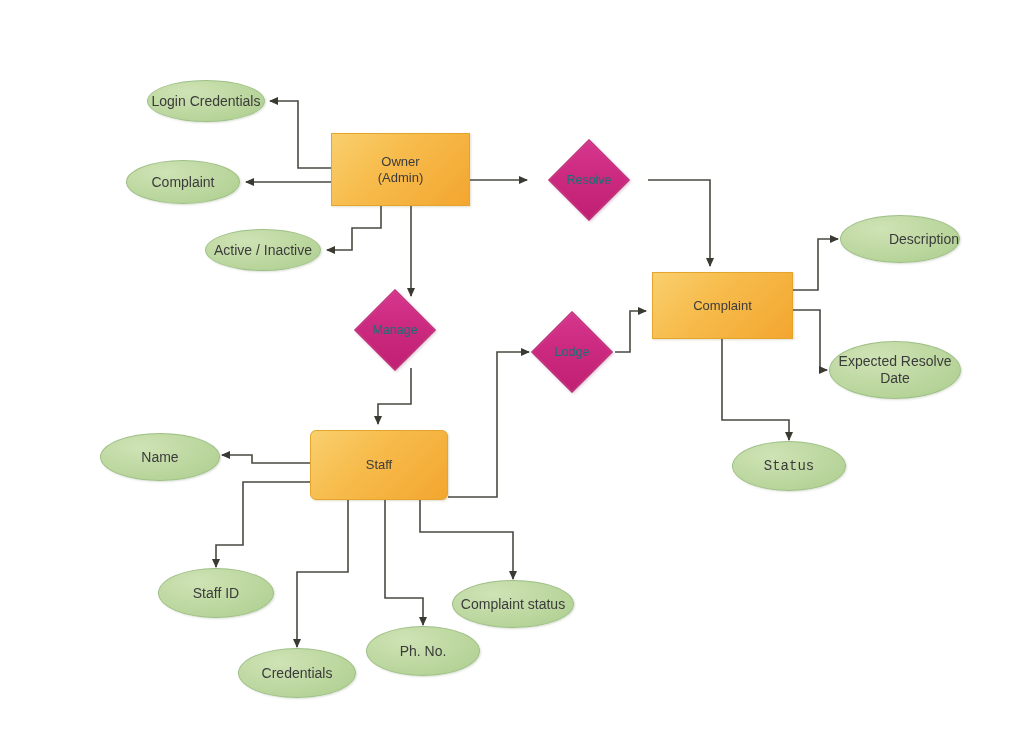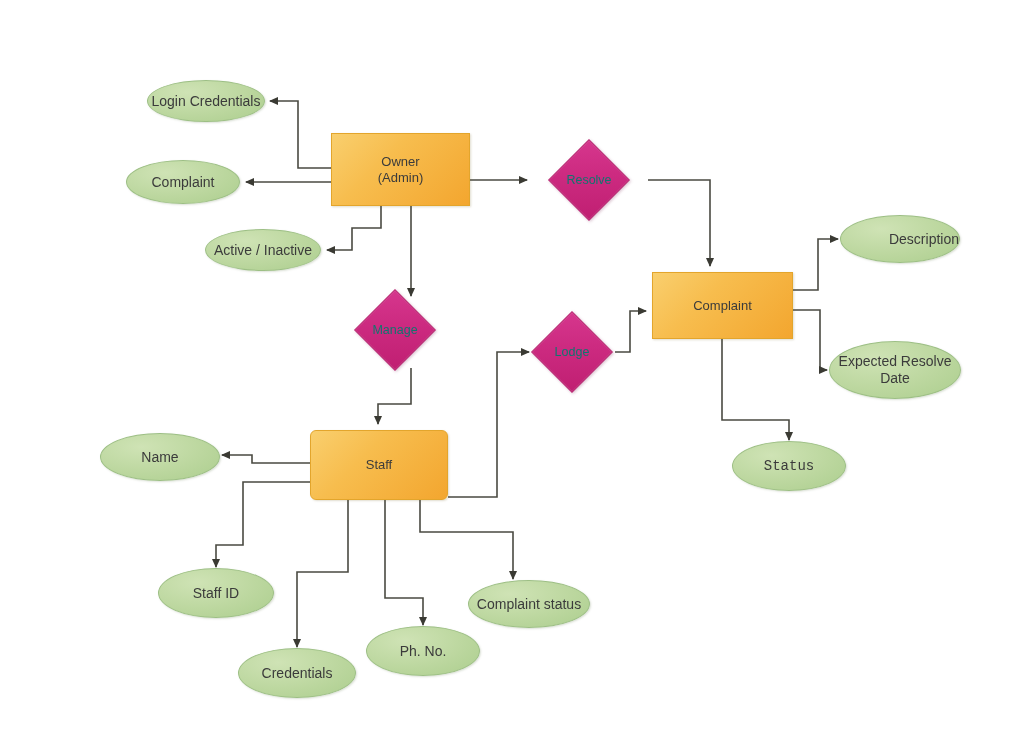--- a/index.html
+++ b/index.html
@@ -114,18 +114,18 @@
       <div class="node attribute" style="left: 126px; top: 160px; width: 114px; height: 44px;"><span>Complaint</span></div>
       <div class="node attribute" style="left: 205px; top: 229px; width: 116px; height: 42px;"><span>Active / Inactive</span></div>
       <div class="node attribute" style="left: 840px; top: 215px; width: 120px; height: 48px; justify-content: flex-end;"><span>Description</span></div>
       <div class="node attribute" style="left: 829px; top: 341px; width: 132px; height: 58px;"><span>Expected Resolve
 Date</span></div>
       <div class="node attribute" style="left: 732px; top: 441px; width: 114px; height: 50px; font-family: Liberation Mono, monospace;"><span>Status</span></div>
       <div class="node attribute" style="left: 100px; top: 433px; width: 120px; height: 48px;"><span>Name</span></div>
       <div class="node attribute" style="left: 158px; top: 568px; width: 116px; height: 50px;"><span>Staff ID</span></div>
       <div class="node attribute" style="left: 238px; top: 648px; width: 118px; height: 50px;"><span>Credentials</span></div>
       <div class="node attribute" style="left: 366px; top: 626px; width: 114px; height: 50px;"><span>Ph. No.</span></div>
-      <div class="node attribute" style="left: 468px; top: 580px; width: 122px; height: 48px; text-align: right;"><span>Complaint status</span></div>
+      <div class="node attribute" style="left: 452px; top: 580px; width: 122px; height: 48px; text-align: right;"><span>Complaint status</span></div>
       <div class="node relationship" style="left: 560px; top: 151px; width: 58px; height: 58px;"><div class="diamond-shape"></div><span class="rel-label">Resolve</span></div>
       <div class="node relationship" style="left: 366px; top: 301px; width: 58px; height: 58px;"><div class="diamond-shape"></div><span class="rel-label">Manage</span></div>
       <div class="node relationship" style="left: 543px; top: 323px; width: 58px; height: 58px;"><div class="diamond-shape"></div><span class="rel-label">Lodge</span></div>
     </div>
 </div>
 
 </body></html>

